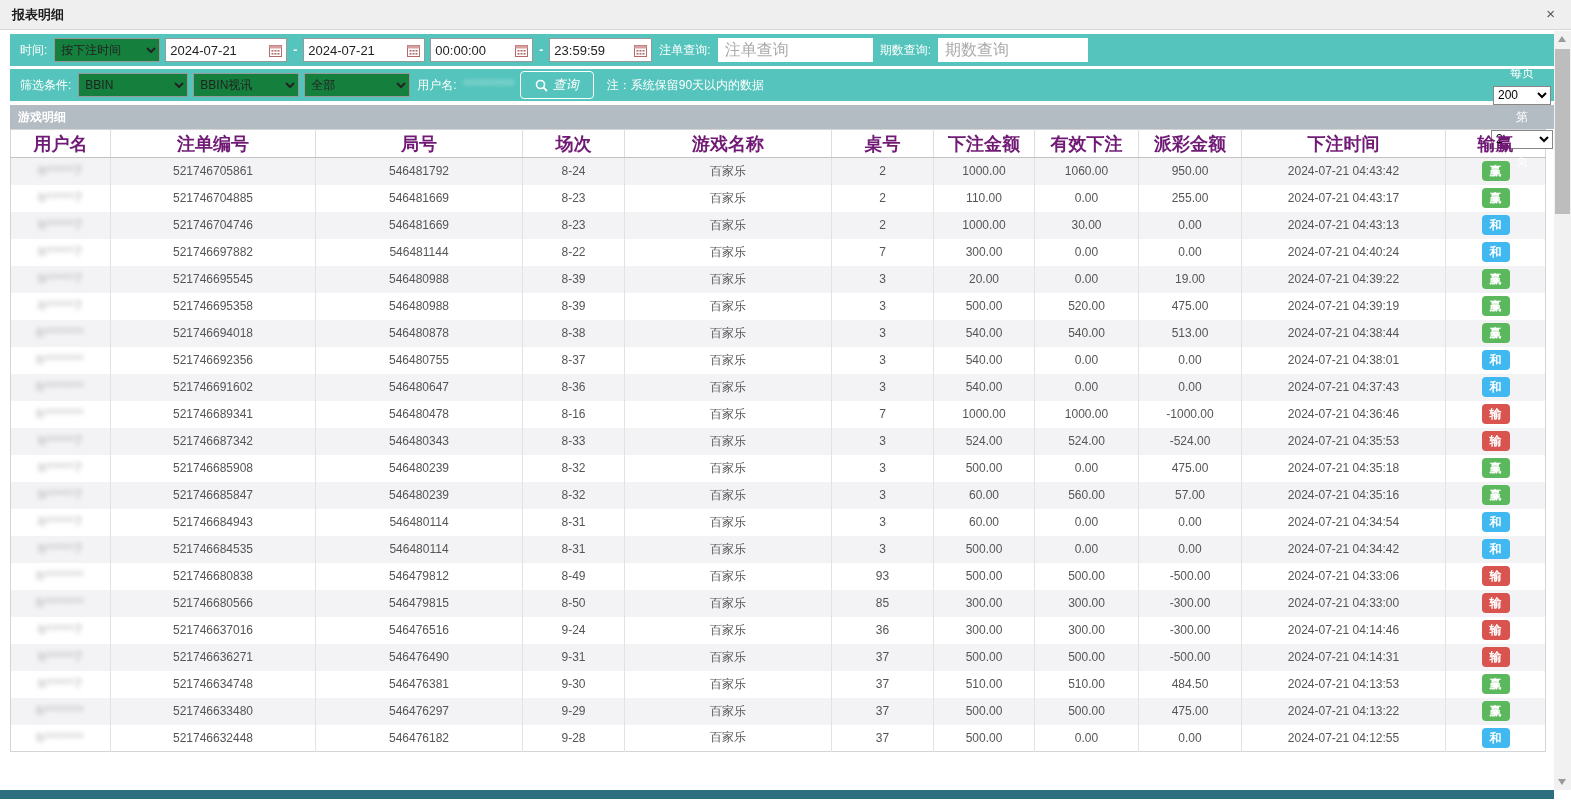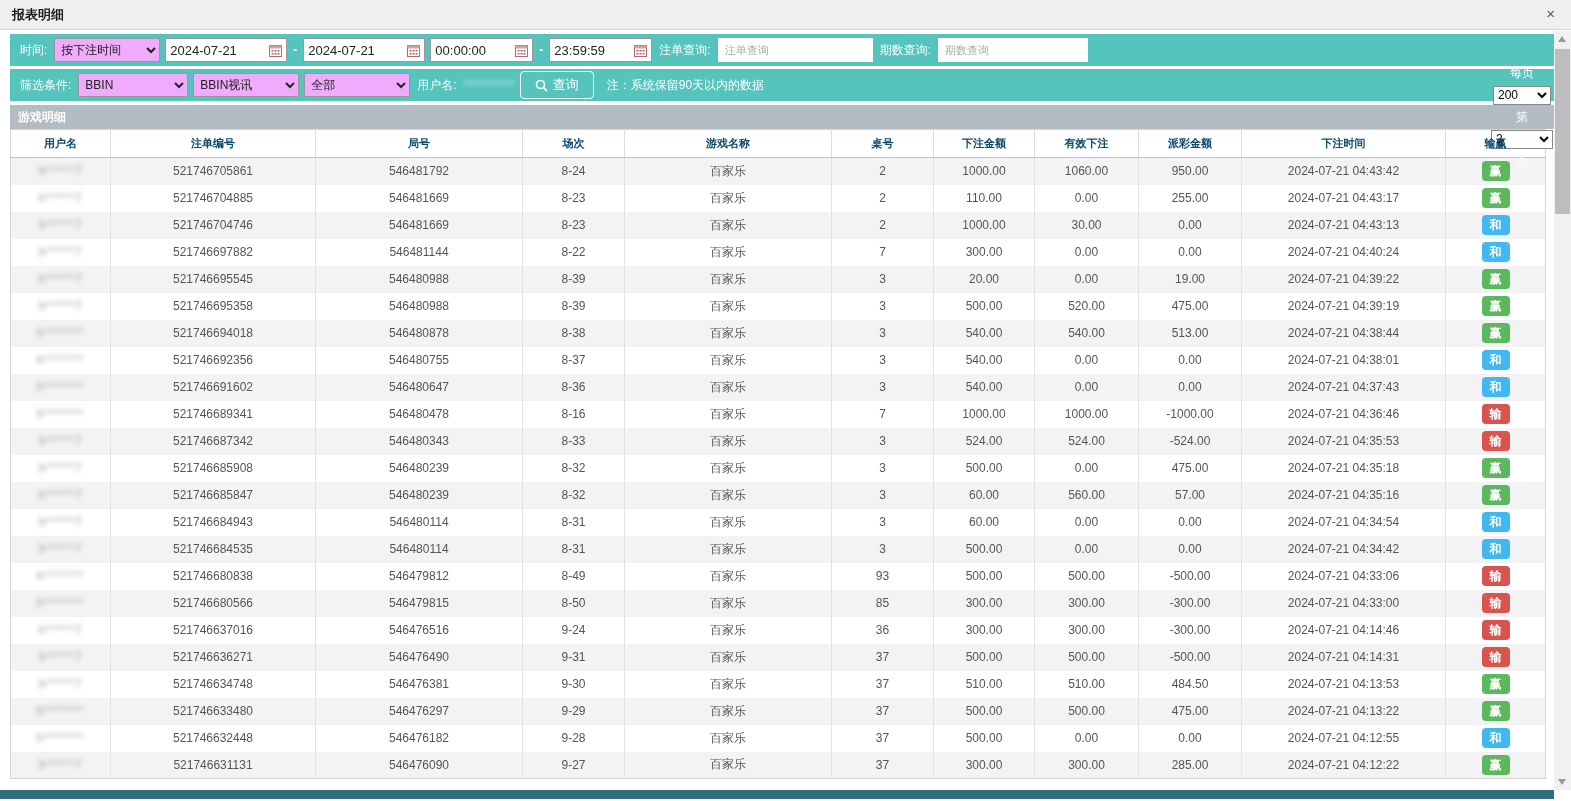--- a/index.html
+++ b/index.html
@@ -11,45 +11,45 @@
     display:flex; align-items:center; padding:0 12px; }
   .titlebar .title { font-size:13px; font-weight:bold; color:#1a1a1a; }
   .close-x { position:absolute; right:16px; top:6px; font-size:15px; color:#555; cursor:pointer; line-height:1; }
 
   
   .filterbar { height:32px; margin:4px 10px 3px 10px; background:#54c4bc; display:flex;
     align-items:center; padding:0 8px; gap:5px; }
   .filterbar.second { margin-top:0; }
   .flabel { color:#fff; font-size:12px; white-space:nowrap; margin:0 2px; }
   .fdash { color:#fff; font-weight:bold; margin:0 1px; }
-  select.fsel { height:24px; border:1px solid #999; background:#f0abfc; color:#222; font-size:12px;
+  select.fsel { height:24px; border:1px solid #999; background:#15803d; color:#222; font-size:12px;
     font-family:inherit; padding:0 2px; }
   .inputlike { height:24px; background:#fff; border:1px solid #999; display:flex; align-items:center;
     padding:0 4px; gap:4px; color:#222; }
   .inputlike .val { flex:1; font-size:13px; }
-  .texti { height:24px; border:1px solid #fff; background:#fff; font-size:11px; font-family:inherit;
+  .texti { height:24px; border:1px solid #fff; background:#fff; font-size:16px; font-family:inherit;
     padding:0 6px; color:#333; }
   .texti::placeholder { color:#aaa; }
   .cal-icon { width:13px; height:13px; flex:0 0 13px; }
   .blur-val { color:#e9f7f5; filter:blur(2.5px); letter-spacing:1px; font-size:12px; }
   .search-btn { display:flex; align-items:center; gap:5px; border:1px solid #fff; border-radius:4px;
-    background:transparent; color:#fff; font-size:13px; padding:4px 14px; cursor:pointer; font-family:inherit; }
+    background:transparent; color:#fff; font-size:13px; padding:4px 14px; cursor:pointer; font-family:inherit;font-style:italic; }
   .note { color:#fff; font-size:12px; margin-left:8px; }
 
   
   .sectionbar { height:24px; margin:4px 10px 0 10px; background:#b4bcc3; display:flex;
     align-items:center; justify-content:space-between; padding:0 8px;gap:15px; }
   .sectionbar .sec-title { color:#fff; font-weight:bold; font-size:12px; }
   .pager { display:flex; align-items:center; gap:4px; color:#fff; font-size:12px;flex-direction:column; }
   .pager select { height:19px; border:1px solid #888; background:#fff; font-size:12px; font-family:inherit; }
 
   
   .tablewrap { margin:0 10px; }
   table { border-collapse:collapse; table-layout:fixed; width:1535px; border:1px solid #d5d5d5; }
-  th { height:28px; background:#fff; font-weight:bold; font-size:11px; color:#0c4a6e;
+  th { height:28px; background:#fff; font-weight:bold; font-size:18px; color:#701a75;
     border-bottom:1px solid #c3c3c3; border-left:1px solid #ddd; text-align:center; }
   th:first-child { border-left:none; }
   td { height:27px; font-size:12px; color:#555; text-align:center; border-left:1px solid #e2e2e2;
     overflow:hidden; white-space:nowrap; }
   td:first-child { border-left:none; }
   tbody tr:nth-child(odd) { background:#f3f3f5; }
   tbody tr:nth-child(even) { background:#fff; }
   .blur-text { color:#9a9a9a; filter:blur(2.4px); letter-spacing:1px; }
   .badge { display:inline-block; min-width:28px; padding:4px 7px; border-radius:4px; color:#fff;
     font-weight:bold; font-size:12px; line-height:1; }
@@ -497,33 +497,20 @@
           <td>546476182</td>
           <td>9-28</td>
           <td>百家乐</td>
           <td>37</td>
           <td>500.00</td>
           <td>0.00</td>
           <td>0.00</td>
           <td>2024-07-21 04:12:55</td>
           <td><span class="badge tie">和</span></td>
         </tr>
-        <tr>
-          <td><span class="blur-text">h*****7</span></td>
-          <td>521746631131</td>
-          <td>546476090</td>
-          <td>9-27</td>
-          <td>百家乐</td>
-          <td>37</td>
-          <td>300.00</td>
-          <td>300.00</td>
-          <td>285.00</td>
-          <td>2024-07-21 04:12:22</td>
-          <td><span class="badge win">赢</span></td>
-        </tr>
       </tbody>
   </table>
 </div>
 
 <div class="vscroll">
   <div class="arrow-up"></div>
   <div class="thumb"></div>
   <div class="arrow-down"></div>
 </div>
 <div class="hbar"></div>

